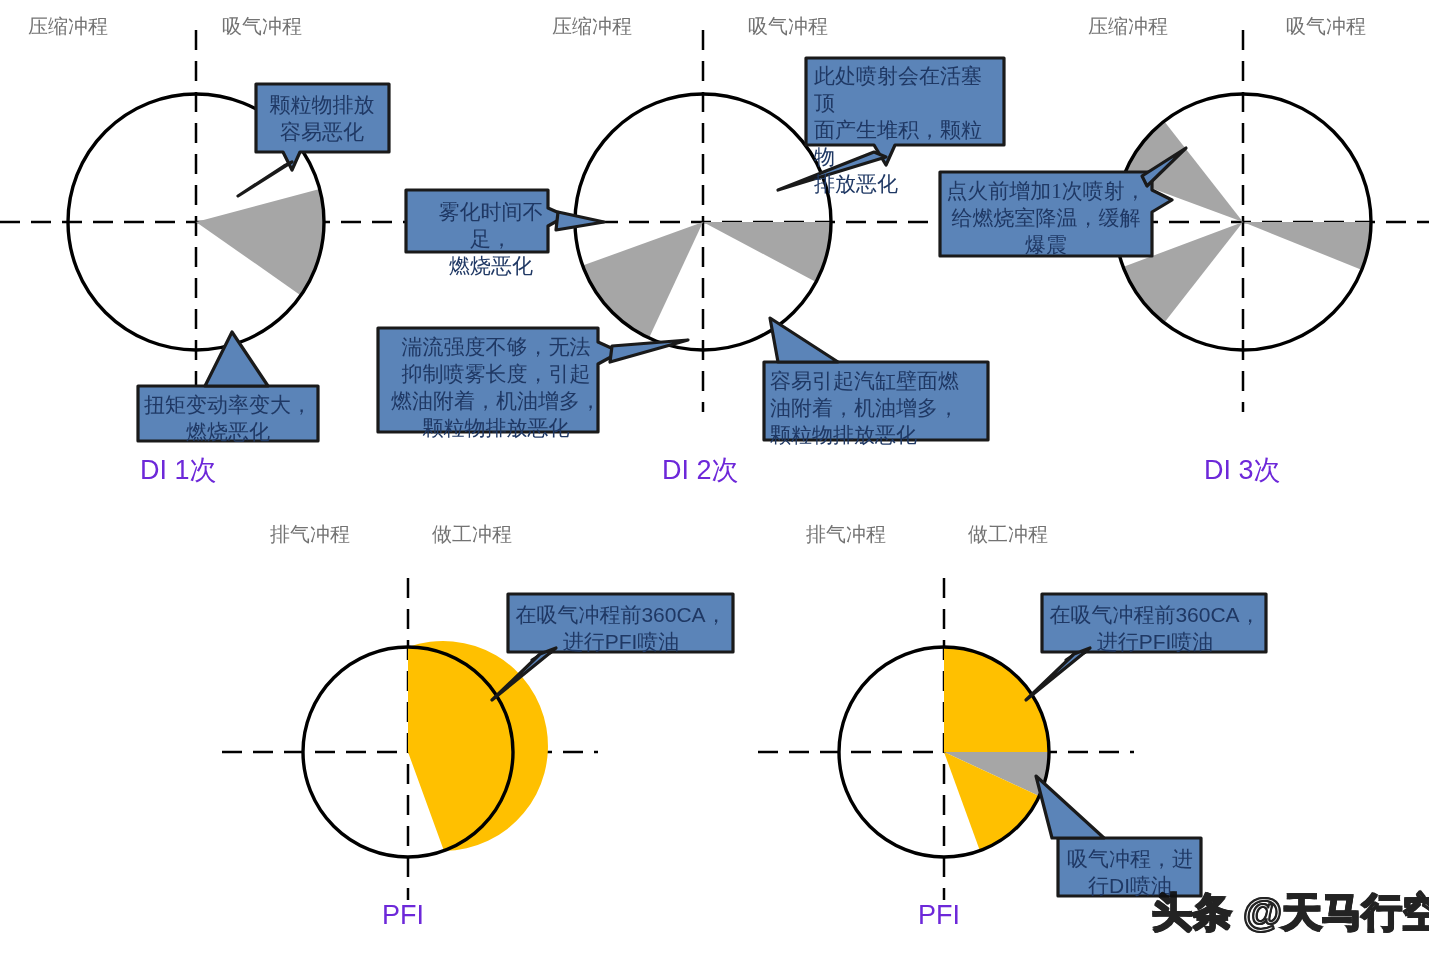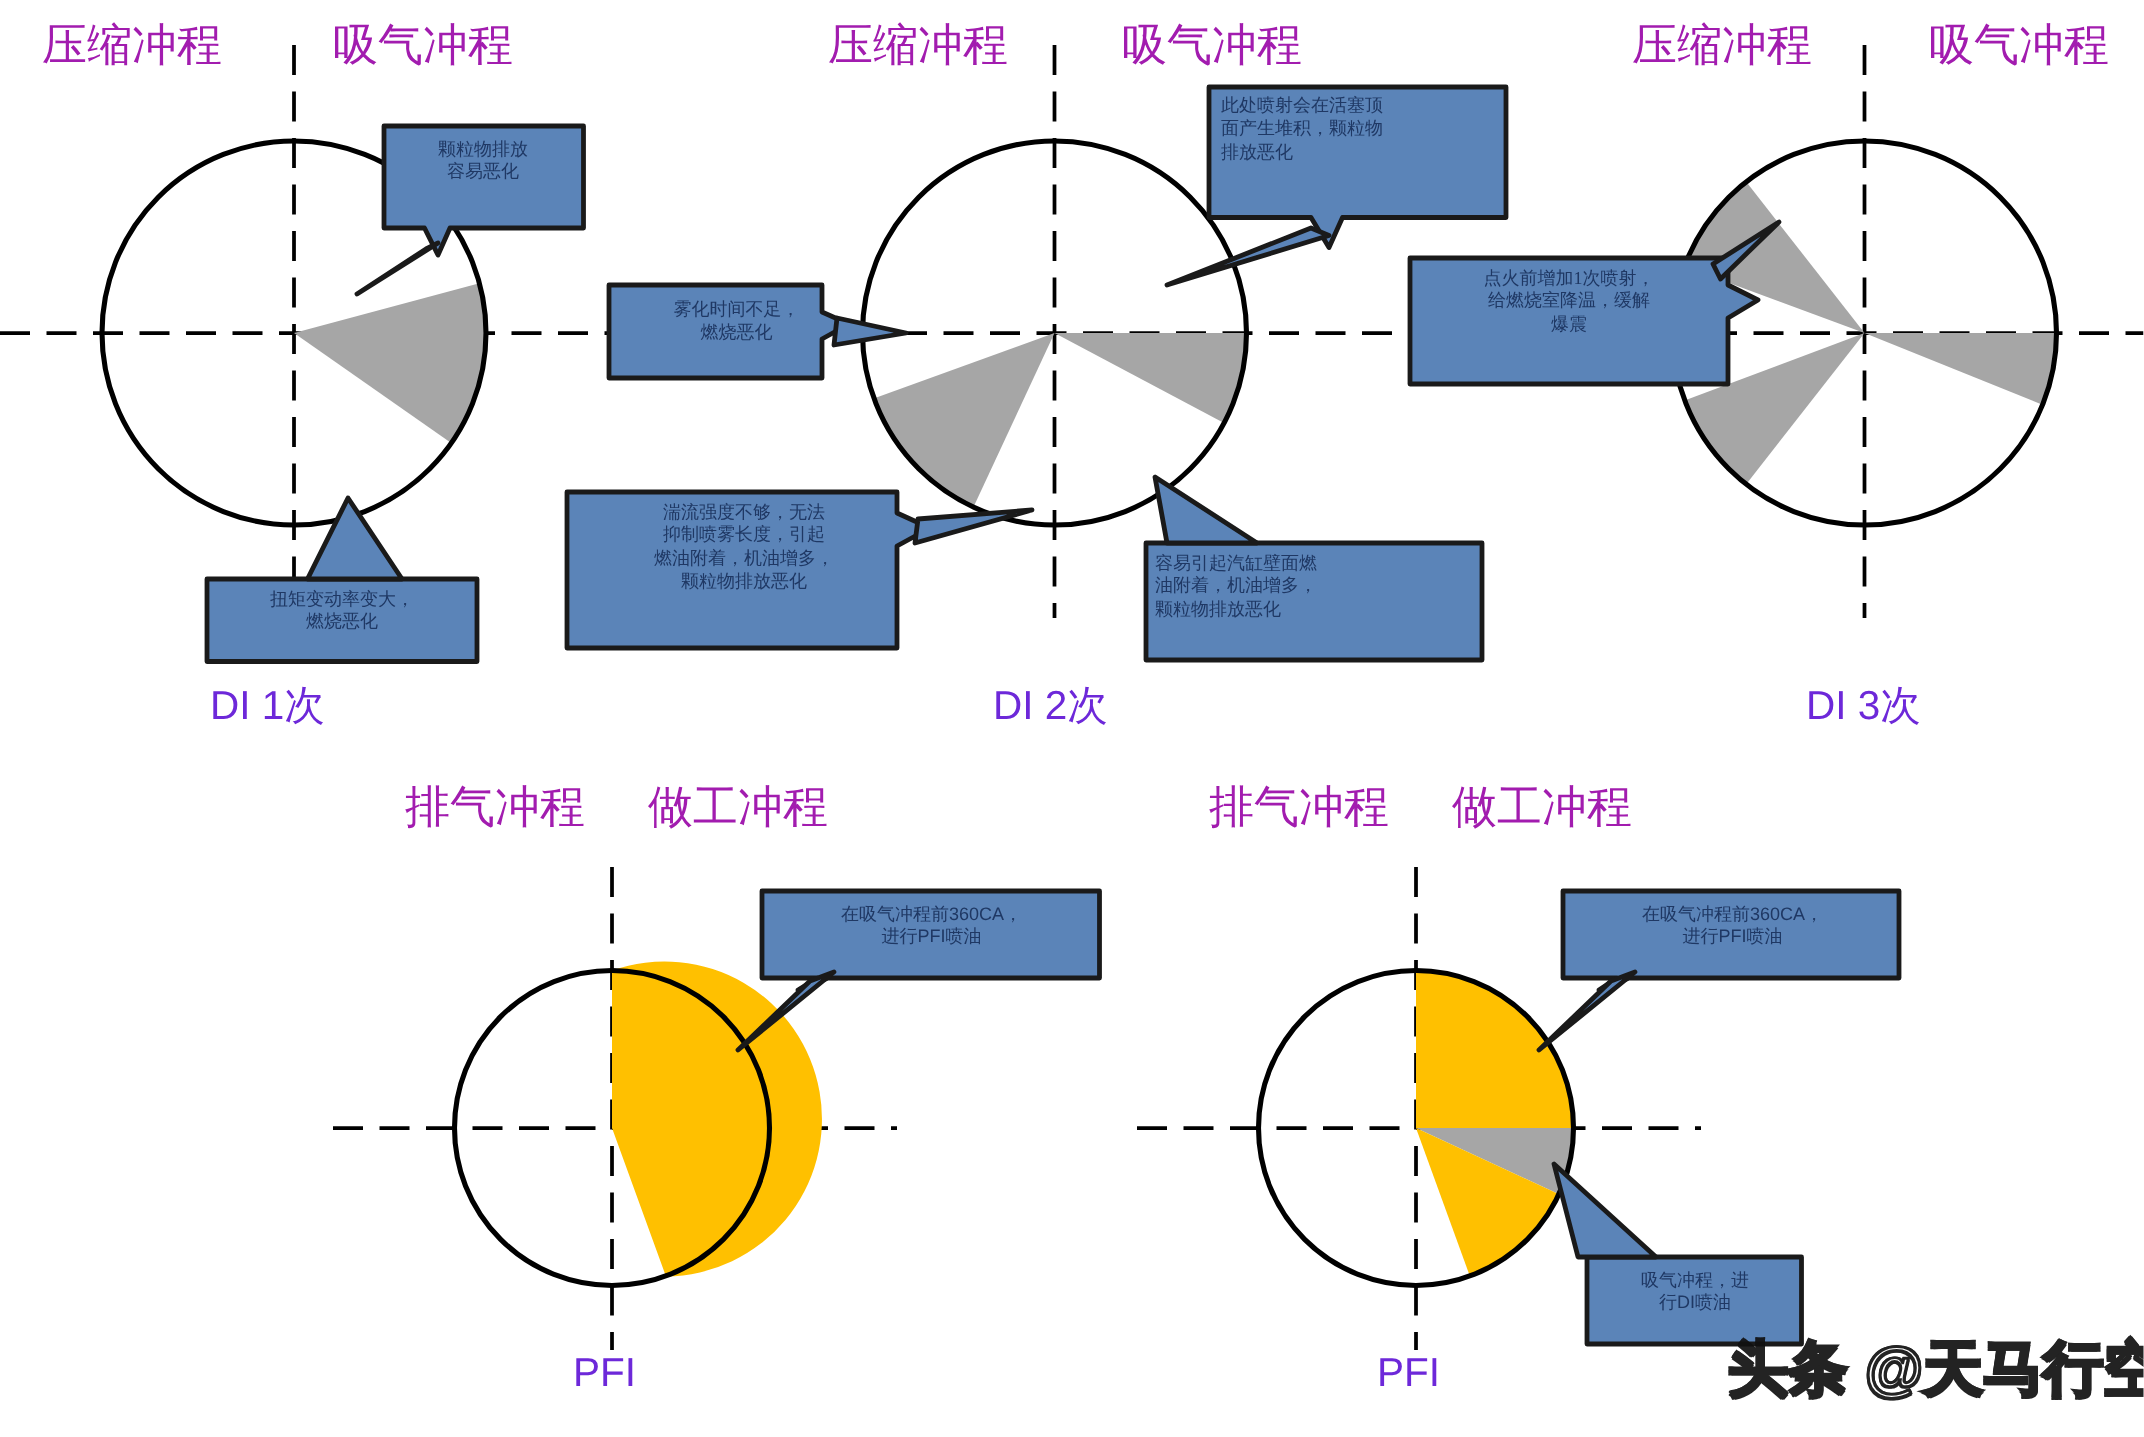--- a/index.html
+++ b/index.html
@@ -5,27 +5,27 @@
   html,body{margin:0;padding:0;}
   body{
     width:1429px;height:958px;background:#ffffff;
     font-family:"Liberation Sans","DejaVu Sans",sans-serif;
     position:relative;overflow:hidden;
   }
   #stage{position:absolute;left:0;top:0;width:1429px;height:958px;}
   svg.layer{position:absolute;left:0;top:0;width:1429px;height:958px;}
 
   .stroke-label{
-    position:absolute;color:#a21caf;font-size:30px;line-height:1;white-space:nowrap;
+    position:absolute;color:#737373;font-size:20px;line-height:1;white-space:nowrap;
   }
   .cycle-label{
     position:absolute;color:#6d28d9;font-size:27px;white-space:nowrap;
   }
   .callout-text{
-    position:absolute;color:#1F3864;font-size:12px;line-height:1.28;
+    position:absolute;color:#1F3864;font-size:21px;line-height:1.28;
     white-space:pre-line;text-align:center;pointer-events:none;
   }
   .callout-text.left{text-align:left;}
   .watermark{
     position:absolute;color:#fff;font-size:40px;font-weight:bold;white-space:nowrap;
     -webkit-text-stroke:2px #111; text-shadow:
       1px 1px 0 #111,-1px -1px 0 #111,1px -1px 0 #111,-1px 1px 0 #111;
     opacity:.92;
   }
 </style>

